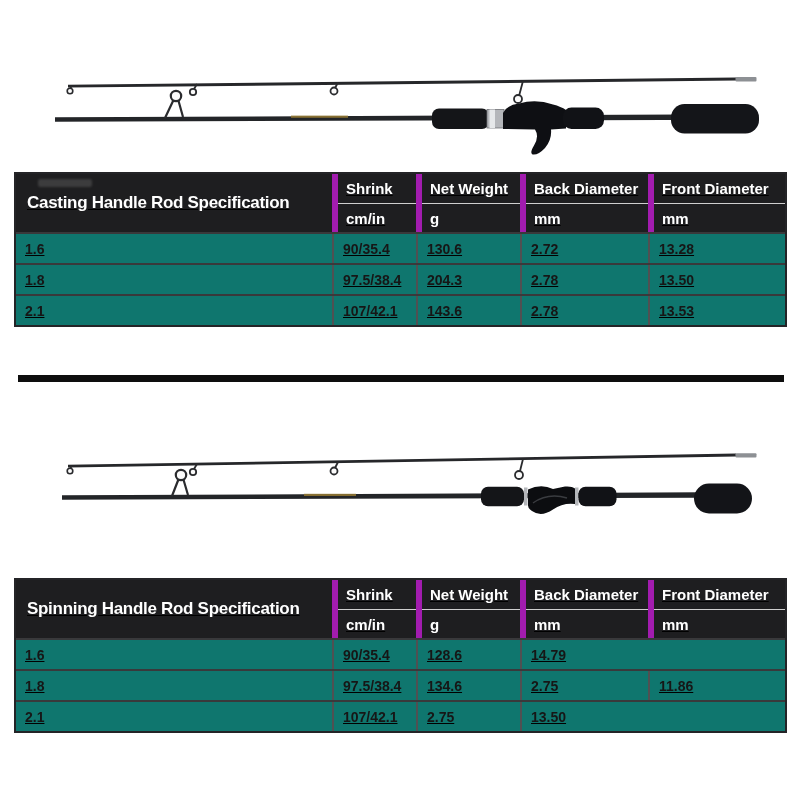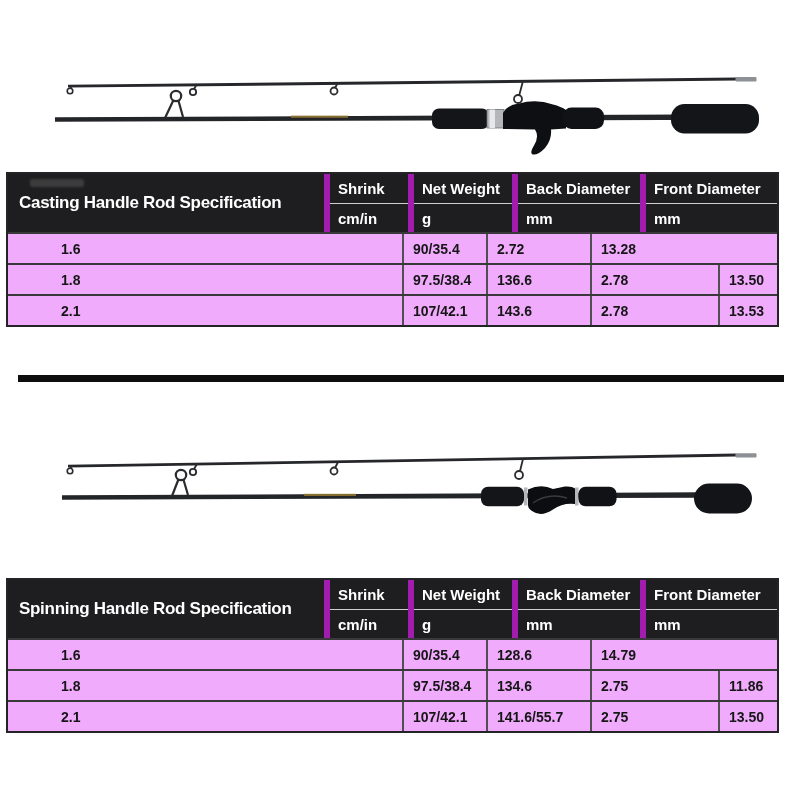--- a/index.html
+++ b/index.html
@@ -2,40 +2,40 @@
 <html><head>
 <meta charset="utf-8">
 <style>
   html,body{margin:0;padding:0;background:#ffffff;}
   .page{position:relative;width:800px;height:800px;background:#ffffff;overflow:hidden;
         font-family:"Liberation Sans",sans-serif;}
   .rod-svg{position:absolute;left:0;display:block;}
   #rod-casting{top:28px;}
   #rod-spinning{top:420px;}
 
-  .spec-table{position:absolute;left:6px;width:769px;border:2px solid #242427;background:#eeeeef;}
+  .spec-table{position:absolute;left:14px;width:769px;border:2px solid #242427;background:#eeeeef;text-decoration:underline;}
   #table-casting{top:172px;}
   #table-spinning{top:578px;}
 
   .thead{position:relative;display:grid;grid-template-columns:316px 84px 104px 128px 137px;
          background:#1e1e20;color:#ffffff;}
   .title-cell{display:flex;align-items:center;height:58px;padding-left:11px;
               font-size:17px;font-weight:bold;letter-spacing:-0.3px;white-space:nowrap;}
   .col-head{display:flex;flex-direction:column;border-left:6px solid #a21caf;}
   .col-label,.col-unit{height:29px;display:flex;align-items:center;padding-left:8px;
               font-size:15px;font-weight:bold;box-sizing:border-box;white-space:nowrap;}
   .col-unit{border-top:1px solid #cfcfcf;}
   .watermark{position:absolute;left:22px;top:5px;width:54px;height:8px;background:#616161;
              opacity:.45;filter:blur(1.3px);border-radius:2px;}
 
   .trow{display:grid;grid-template-columns:316px 84px 104px 128px 137px;border-top:2px solid #39393b;
-        background:#f0abfc;padding-left:44px;}
+        background:#0f766e;}
   .cell{height:29px;display:flex;align-items:center;padding-left:9px;font-size:14px;
         font-weight:bold;color:#161616;box-sizing:border-box;white-space:nowrap;}
-  .cell:not(:first-child){border-left:2px solid #505052;margin-left:34px;}
+  .cell:not(:first-child){border-left:2px solid #505052;}
 
   .divider{position:absolute;left:18px;top:375px;width:766px;height:7px;background:#0e0e0e;}
 
   .guide-ring{fill:#fbfbfb;stroke:#2a2b2e;}
   .guide-stem{stroke:#2a2b2e;fill:none;}
 </style>
 </head>
 <body>
 
 <div class="page">
@@ -104,27 +104,28 @@
         <div class="col-unit">mm</div>
       </div>
       <div class="col-head">
         <div class="col-label">Front Diameter</div>
         <div class="col-unit">mm</div>
       </div>
     </div>
     <div class="trow">
       <div class="cell">1.6</div>
       <div class="cell">90/35.4</div>
+      <div class="cell">130.6</div>
       <div class="cell">2.72</div>
       <div class="cell">13.28</div>
     </div>
     <div class="trow">
       <div class="cell">1.8</div>
       <div class="cell">97.5/38.4</div>
-      <div class="cell">136.6</div>
+      <div class="cell">204.3</div>
       <div class="cell">2.78</div>
       <div class="cell">13.50</div>
     </div>
     <div class="trow">
       <div class="cell">2.1</div>
       <div class="cell">107/42.1</div>
       <div class="cell">143.6</div>
       <div class="cell">2.78</div>
       <div class="cell">13.53</div>
     </div>
@@ -202,19 +203,18 @@
     <div class="trow">
       <div class="cell">1.8</div>
       <div class="cell">97.5/38.4</div>
       <div class="cell">134.6</div>
       <div class="cell">2.75</div>
       <div class="cell">11.86</div>
     </div>
     <div class="trow">
       <div class="cell">2.1</div>
       <div class="cell">107/42.1</div>
-      <div class="cell">141.6/55.7</div>
       <div class="cell">2.75</div>
       <div class="cell">13.50</div>
     </div>
   </div>
 
 </div>
 
 </body></html>

